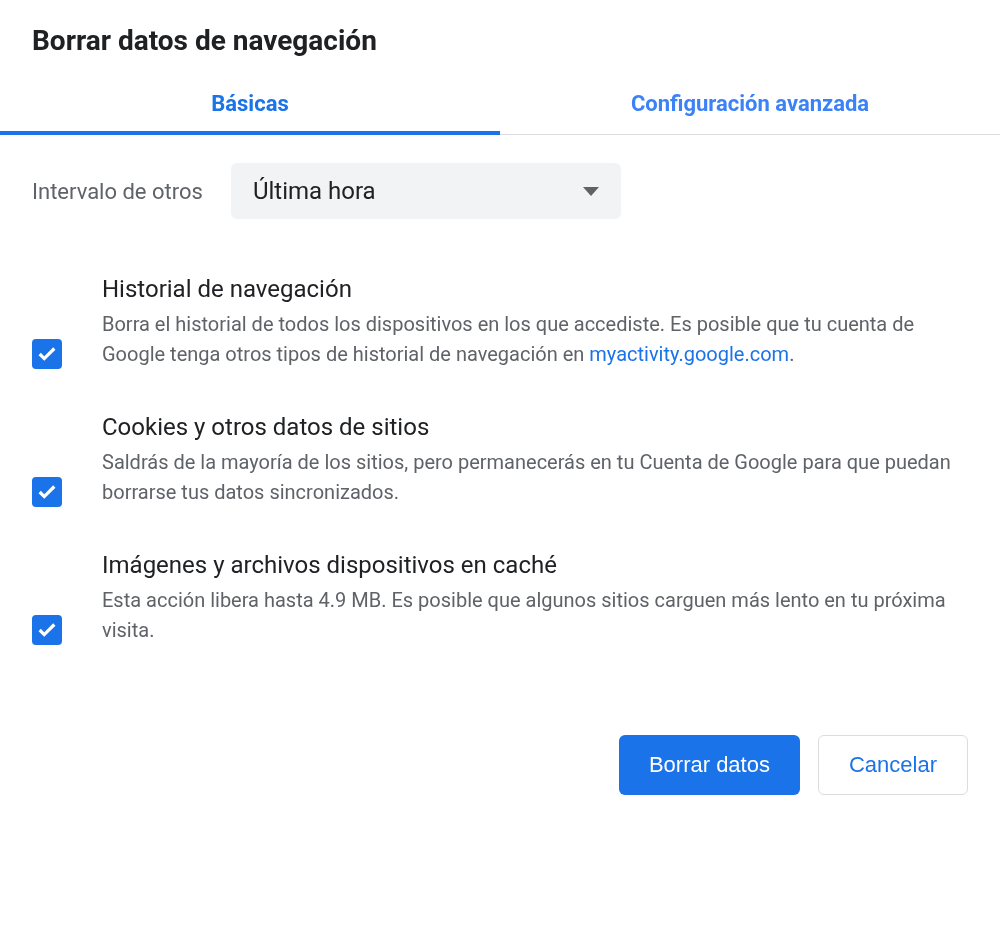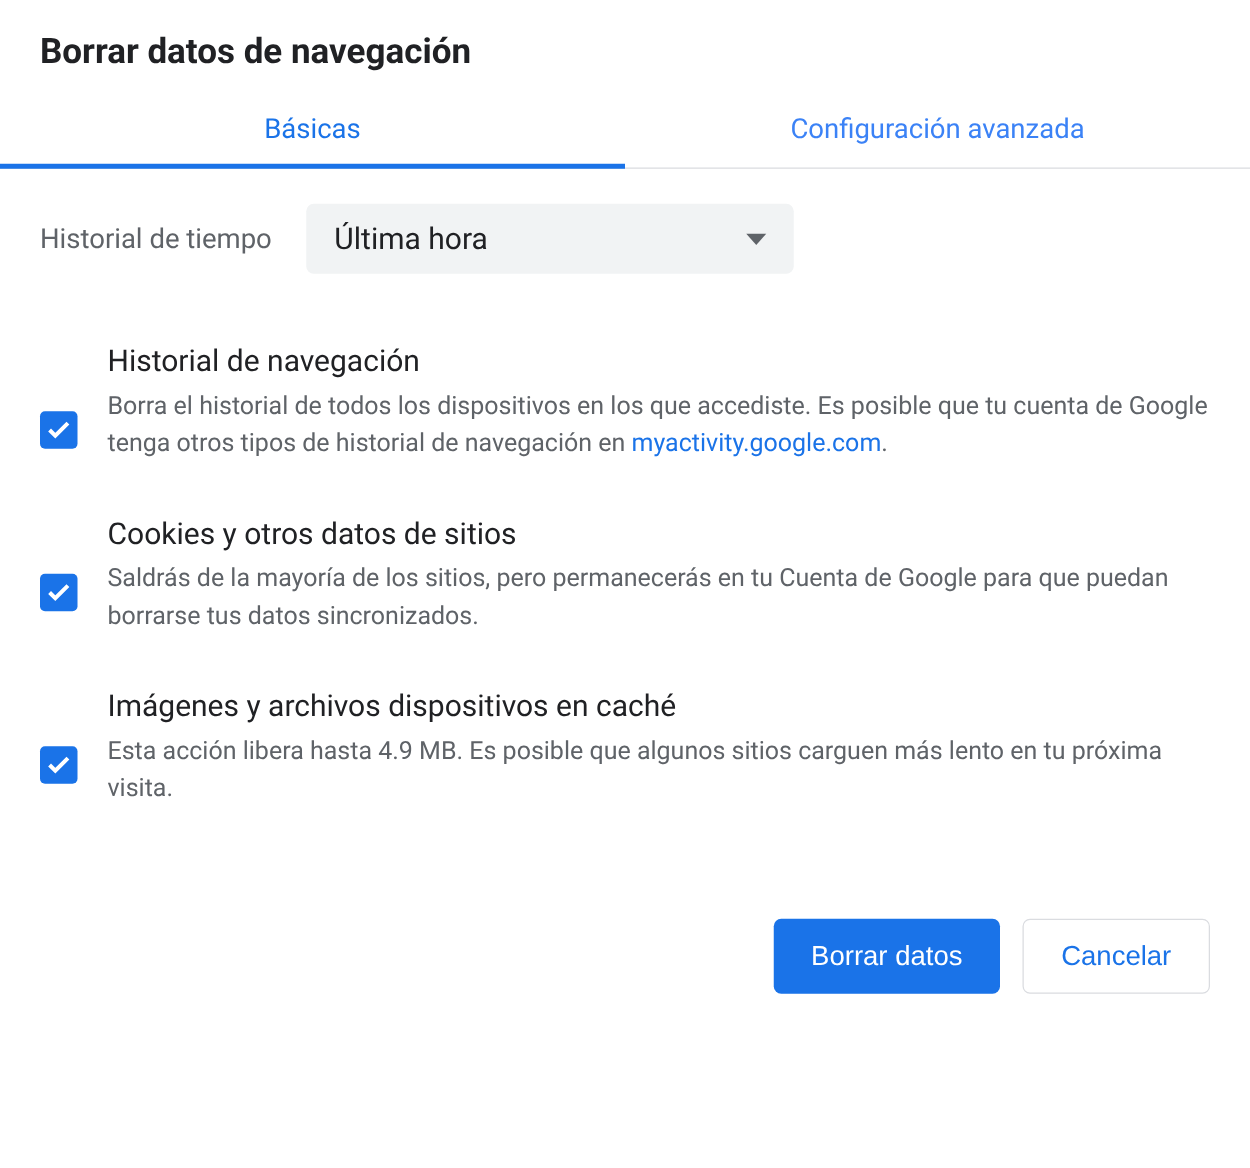--- a/index.html
+++ b/index.html
@@ -25,21 +25,21 @@
     }
     .tabs {
       display: flex;
       border-bottom: 1px solid #dadce0;
     }
     .tab {
       flex: 1;
       text-align: center;
       padding: 18px 0;
       font-size: 22px;
-      font-weight: 400;
+      font-weight: 700;
       cursor: pointer;
       position: relative;
     }
     .tab.active {
       color: #1a73e8;
     }
     .tab.inactive {
       color: #3b82f6;
     }
     .tab.active::after {
@@ -81,22 +81,22 @@
     }
     .select-arrow {
       width: 0;
       height: 0;
       border-left: 8px solid transparent;
       border-right: 8px solid transparent;
       border-top: 9px solid #5f6368;
     }
     .option-row {
       display: flex;
-      align-items: center;
-      gap: 24px;
+      align-items: flex-end;
+      gap: 40px;
       margin-bottom: 44px;
     }
     .checkbox-wrapper {
       padding-top: 44px;
       flex-shrink: 0;
     }
     .checkbox {
       width: 30px;
       height: 30px;
       background: #1a73e8;
@@ -162,21 +162,21 @@
     <div class="tab active">
       <span>Básicas</span>
     </div>
     <div class="tab inactive">
       <span>Configuración avanzada</span>
     </div>
   </div>
 
   <div class="content">
     <div class="time-range-row">
-      <span class="time-label">Historial de tiempo</span>
+      <span class="time-label">Intervalo de otros</span>
       <div class="select-wrapper">
         <span class="select-value">Última hora</span>
         <span class="select-arrow"></span>
       </div>
     </div>
 
     <div class="option-row">
       <div class="checkbox-wrapper">
         <div class="checkbox">
           <svg viewBox="0 0 24 24">

